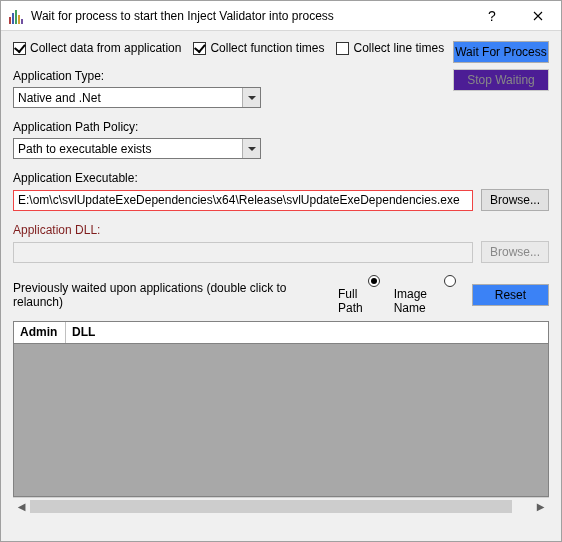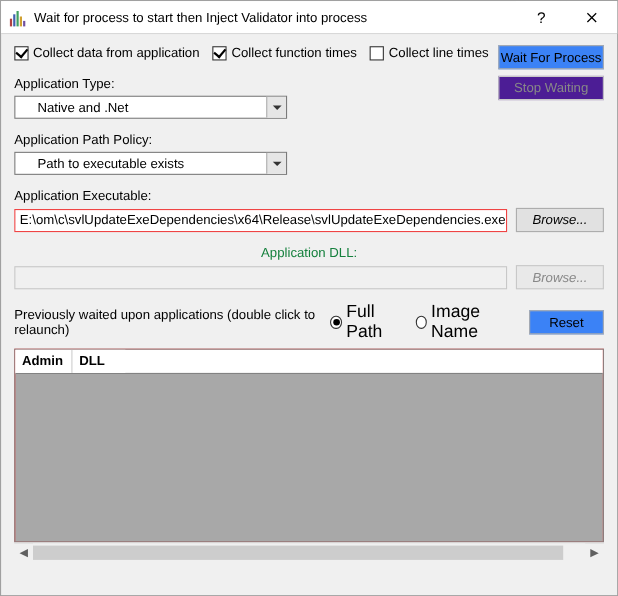--- a/index.html
+++ b/index.html
@@ -96,28 +96,28 @@
     border-color: #c8c8c8;
     background: #4c1d95;
   }
 
   .field-label {
     font-size: 12px;
     color: #000;
     margin-top: 4px;
     margin-bottom: 4px;
   }
-  .field-label.disabled { color: #15803d; text-align: center; }
+  .field-label.disabled { color: #7f1d1d; }
 
   .combo {
     width: 248px; height: 21px;
     background: #fff;
     border: 1px solid #7a7a7a;
     display: flex; align-items: center;
-    padding-left: 20px;
+    padding-left: 4px;
     position: relative;
     margin-bottom: 12px;
   }
   .combo .combo-btn {
     position: absolute; right: 0; top: 0;
     width: 18px; height: 100%;
     border-left: 1px solid #b0b0b0;
     background: #e6e6e6;
     display: flex; align-items: center; justify-content: center;
   }
@@ -142,37 +142,38 @@
     display: flex; align-items: center;
     overflow: hidden; white-space: nowrap;
   }
   .textinput.disabled {
     background: #f0f0f0;
     border-color: #c8c8c8;
     color: #888;
   }
 
   .browse-btn {
-    width: 80px; height: 22px;
+    width: 68px; height: 22px;
     background: #e1e1e1;
     border: 1px solid #adadad;
     font-size: 12px;
-    display: flex; align-items: center; justify-content: center; font-style: italic;
+    display: flex; align-items: center; justify-content: center;
   }
   .browse-btn.disabled { color: #888; border-color:#c8c8c8; background:#e9e9e9; }
 
   .prev-row {
     display: flex; align-items: center; gap: 6px;
     margin-top: 6px; margin-bottom: 6px;
   }
   .prev-row .label { font-size: 12px; }
   .radio {
-    display: flex; align-items: center;
-    font-size: 16px;
+    display: flex; align-items: flex-end;
+    font-size: 12px;
     margin-left: 4px;
+    flex-direction: column;
   }
   .radio .dot {
     width: 12px; height: 12px;
     border: 1px solid #333; border-radius: 50%;
     margin-right: 4px; background: #fff;
     display: flex; align-items: center; justify-content: center;
   }
   .radio .dot.sel::after {
     content: ""; width: 6px; height: 6px;
     background: #000; border-radius: 50%;

